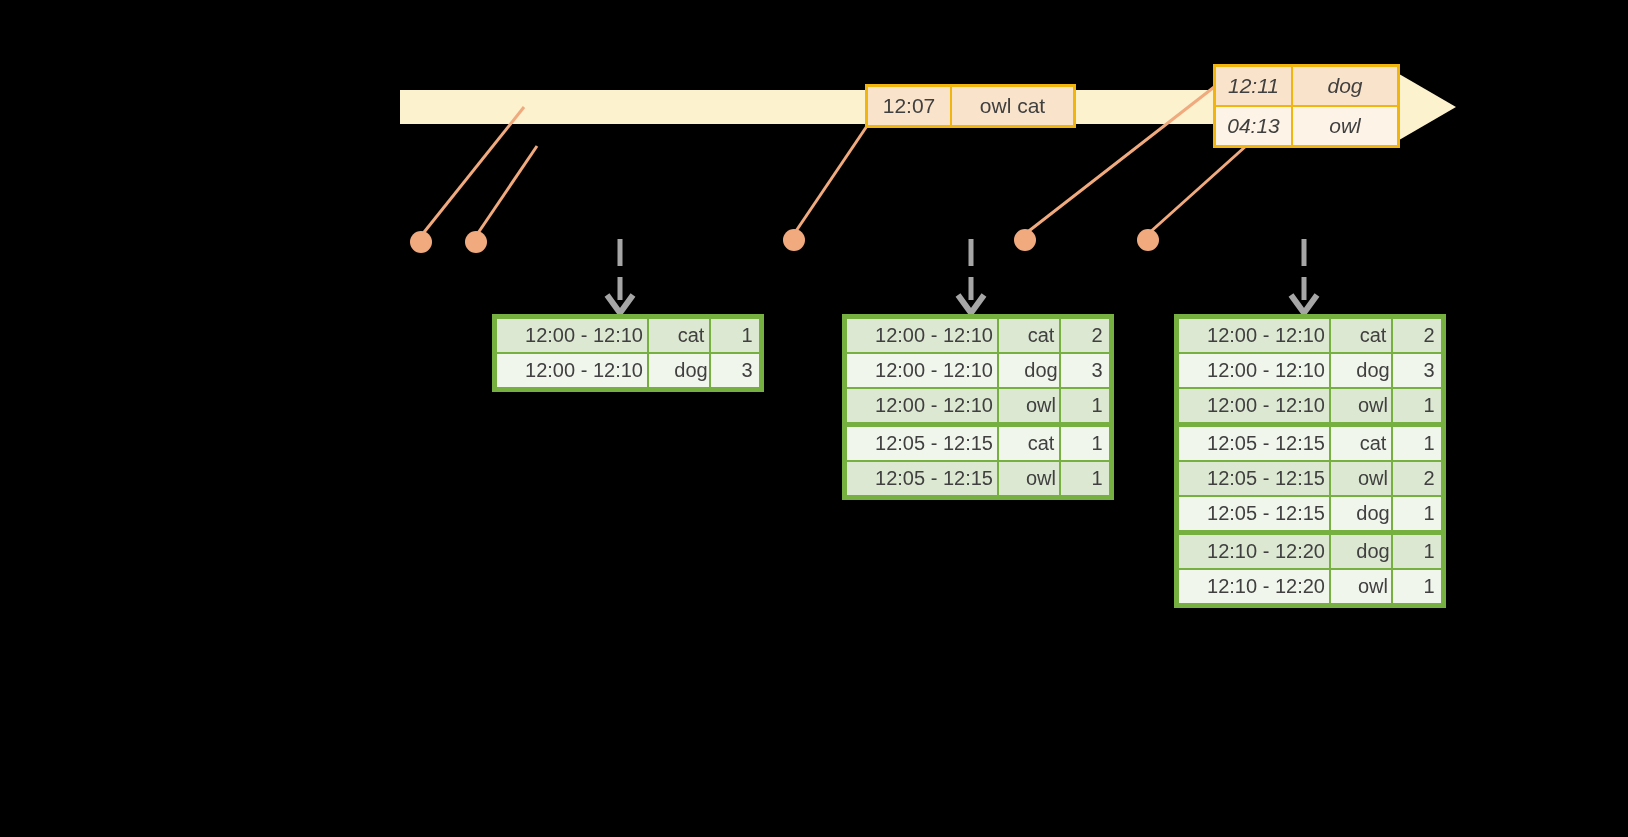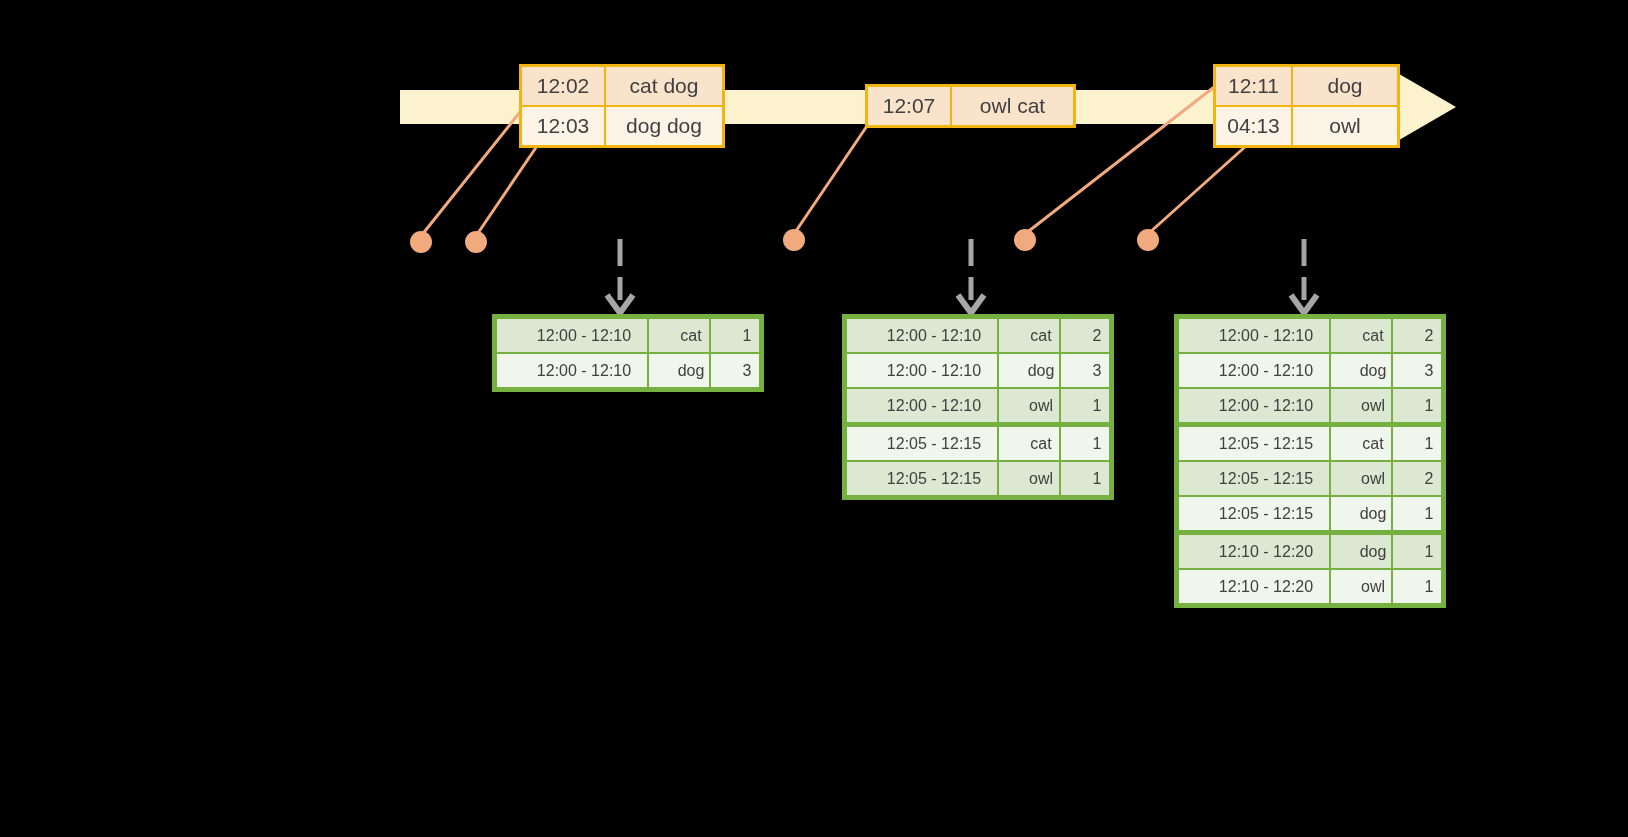--- a/index.html
+++ b/index.html
@@ -13,42 +13,42 @@
   .band{position:absolute;left:400px;top:90px;width:996px;height:34px;background:var(--band);z-index:1;}
   .band-head{position:absolute;left:1394px;top:71px;width:0;height:0;z-index:1;
     border-top:36px solid transparent;border-bottom:36px solid transparent;
     border-left:62px solid var(--band);}
   
   .wires{position:absolute;left:0;top:0;z-index:2;pointer-events:none;}
   
   .event-box{position:absolute;z-index:3;border:3px solid var(--gold);display:flex;flex-direction:column;}
   .event-box.b1{left:519px;top:64px;width:200px;}
   .event-box.b2{left:865px;top:84px;width:205px;}
-  .event-box.b3{left:1213px;top:64px;width:181px;}
+  .event-box.b3{left:1213px;top:64px;width:181px;font-style:italic;}
   .event-row{display:grid;height:38px;}
   .event-row + .event-row{border-top:2px solid var(--gold);}
   .b1 .event-row{grid-template-columns:84px 1fr;}
   .b2 .event-row{grid-template-columns:84px 1fr;}
   .b3 .event-row{grid-template-columns:77px 1fr;}
   .event-row.dark{background:var(--peach-dark);}
   .event-row.light{background:var(--peach-light);}
   .event-row .cell{display:flex;align-items:center;justify-content:center;font-size:21px;}
   .event-row .cell.time{border-right:2px solid var(--gold);}
   
   .result-table{position:absolute;z-index:3;border:5px solid var(--green);background:var(--green);
     display:flex;flex-direction:column;width:262px;}
   .result-table.t1{left:492px;top:314px;}
   .result-table.t2{left:842px;top:314px;}
   .result-table.t3{left:1174px;top:314px;}
   .t-row{display:grid;grid-template-columns:150px 60px 48px;column-gap:2px;height:33px;}
   .t-row + .t-row{margin-top:2px;}
   .t-row.group-start{margin-top:5px;}
   .t-row.dark  .t-cell{background:var(--sage-dark);}
   .t-row.light .t-cell{background:var(--sage-light);}
-  .t-cell{display:flex;align-items:center;justify-content:center;font-size:16px;padding-left:24px;}
+  .t-cell{display:flex;align-items:center;justify-content:center;font-size:20px;padding-left:24px;}
 </style>
 </head>
 <body>
 
 <div id="canvas" style="--bg: #000000; --band: #FCF2CE; --gold: #F2B50F; --peach-dark: #FAE3CB; --peach-light: #FDF4E7; --green: #76B041; --sage-dark: #DCE8D1; --sage-light: #F1F6EC; --text: #404040;">
 
   <div class="band"></div>
   <div class="band-head"></div>
 
   <svg class="wires" width="1628" height="837">
@@ -69,30 +69,20 @@
     <g class="gray-stroke" stroke-width="5" fill="none" stroke="#A6A6A6">
       <line x1="620" y1="239" x2="620" y2="300" stroke-dasharray="27 11"></line>
       <polyline points="607,295 620,313 633,295" stroke-width="6"></polyline>
       <line x1="971" y1="239" x2="971" y2="300" stroke-dasharray="27 11"></line>
       <polyline points="958,295 971,313 984,295" stroke-width="6"></polyline>
       <line x1="1304" y1="239" x2="1304" y2="300" stroke-dasharray="27 11"></line>
       <polyline points="1291,295 1304,313 1317,295" stroke-width="6"></polyline>
     </g>
   </svg>
 
-  <div class="event-box b1">
-      <div class="event-row dark">
-        <div class="cell time">12:02</div>
-        <div class="cell words">cat dog</div>
-      </div>
-      <div class="event-row light">
-        <div class="cell time">12:03</div>
-        <div class="cell words">dog dog</div>
-      </div>
-    </div>
   <div class="event-box b2">
       <div class="event-row dark">
         <div class="cell time">12:07</div>
         <div class="cell words">owl cat</div>
       </div>
     </div>
   <div class="event-box b3">
       <div class="event-row dark">
         <div class="cell time">12:11</div>
         <div class="cell words">dog</div>

